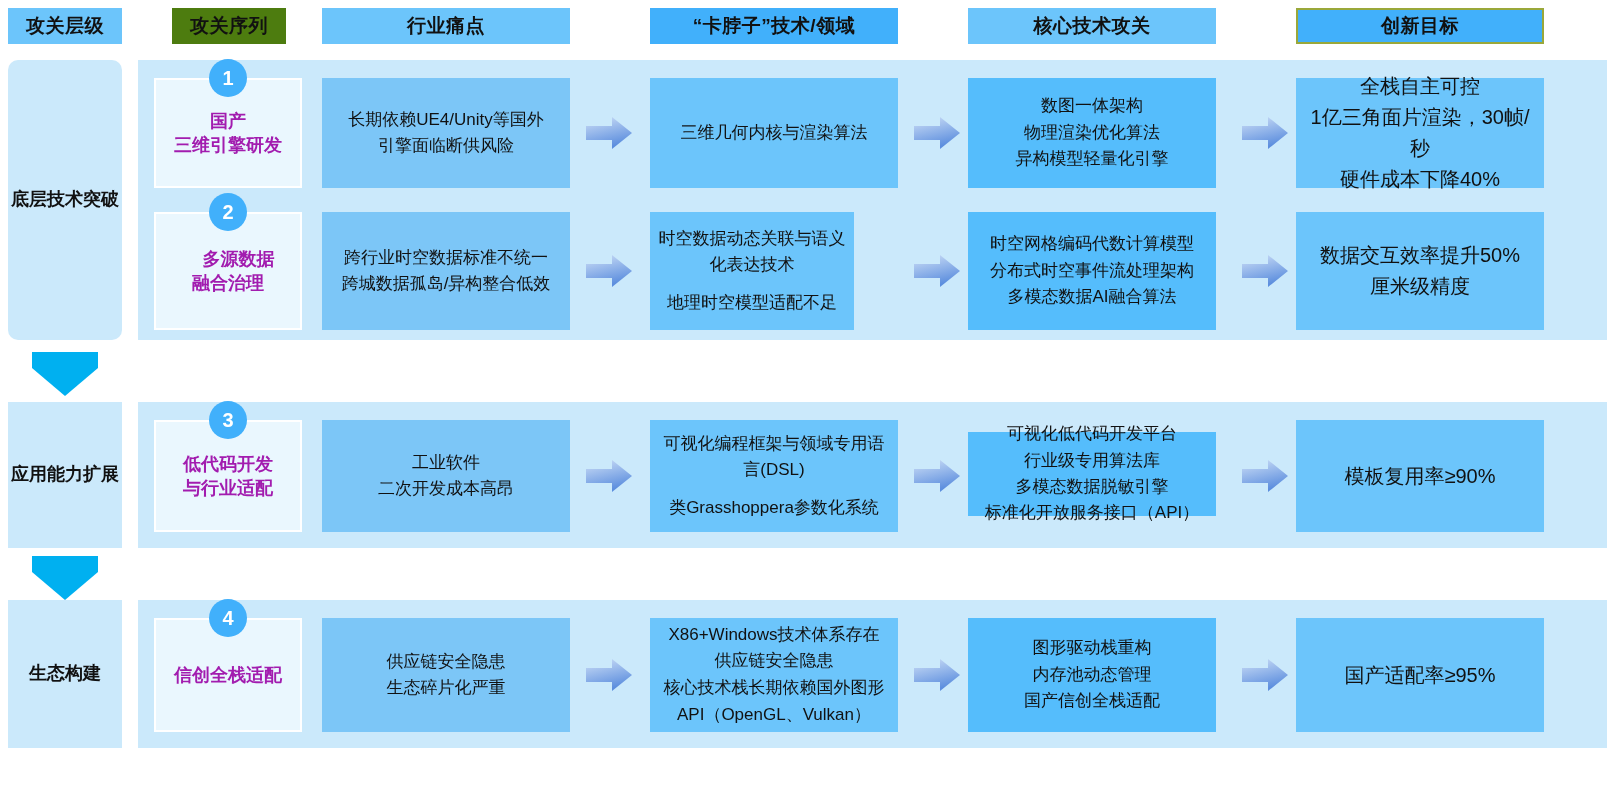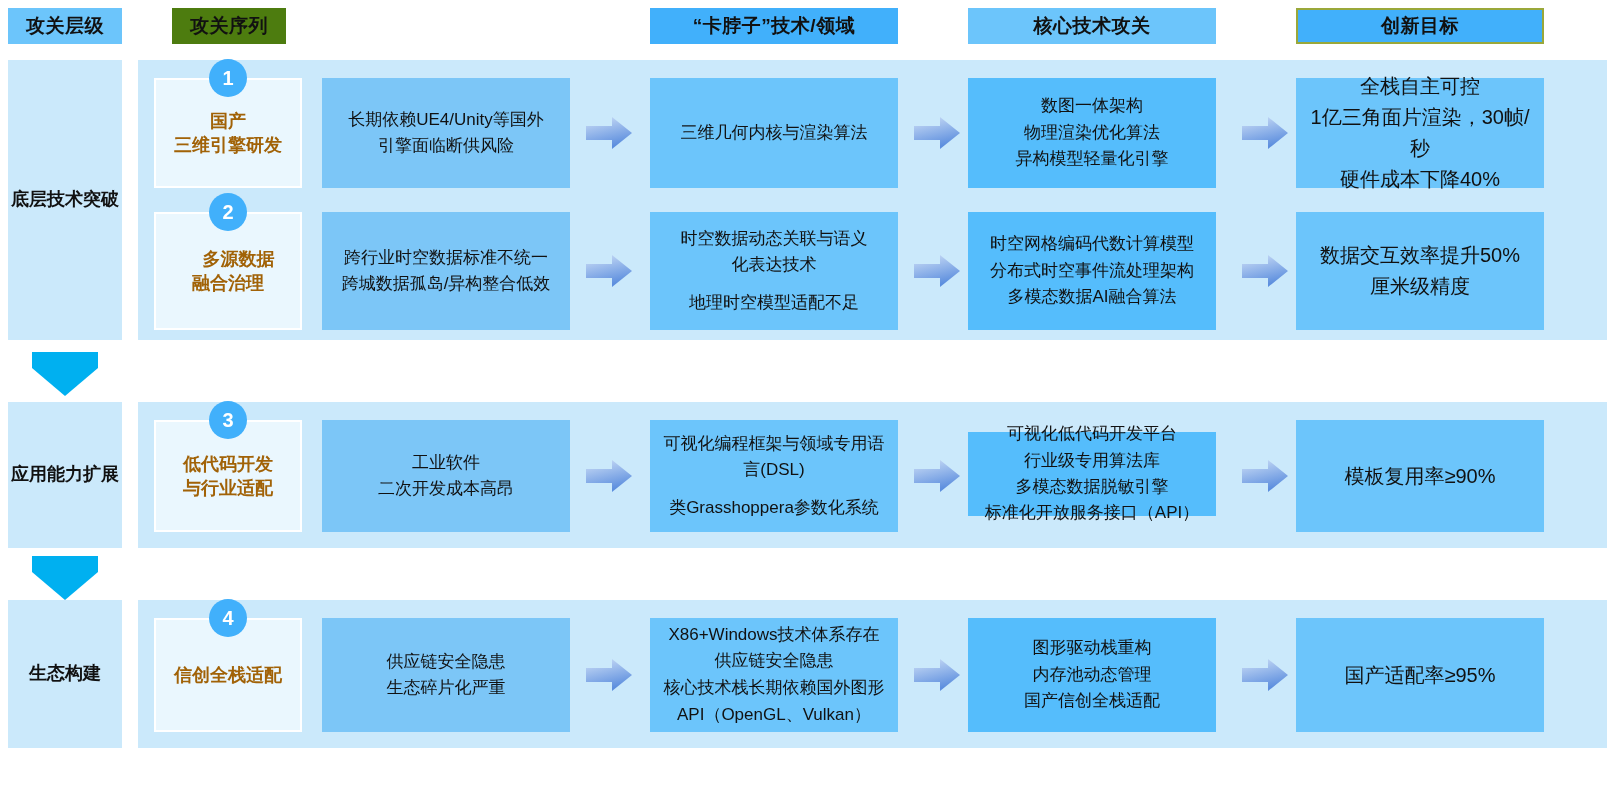--- a/index.html
+++ b/index.html
@@ -40,21 +40,21 @@
   .section{
     position:absolute;left:138px;width:1469px;
     background:#cbe9fb;
   }
 
   
   .seqcard{
     position:absolute;
     background:#eaf7fe;border:2px solid #ffffff;box-sizing:border-box;
     display:flex;align-items:center;justify-content:center;
-    text-align:center;font-weight:bold;font-size:18px;color:#a16207;
+    text-align:center;font-weight:bold;font-size:18px;color:#a21caf;
     line-height:1.35;
   }
   .badge{
     position:absolute;width:38px;height:38px;border-radius:50%;
     background:#41b0fb;color:#ffffff;
     display:flex;align-items:center;justify-content:center;
     font-weight:bold;font-size:20px;
     z-index:5;
   }
   
@@ -77,27 +77,28 @@
   .darrow{position:absolute;width:66px;height:44px;}
 </style>
 </head>
 <body>
 
 <div class="page">
 
   <div class="header-row">
     <div class="hdr c0">攻关层级</div>
     <div class="hdr c1">攻关序列</div>
+    <div class="hdr c2">行业痛点</div>
     <div class="hdr c3">“卡脖子”技术/领域</div>
     <div class="hdr c4">核心技术攻关</div>
     <div class="hdr c5">创新目标</div>
   </div>
 
   <div id="body-layer">
-      <div class="levelbar" style="top: 60px; height: 280px;">
+      <div class="levelbar" style="top: 60px; height: 280px; border-radius: 10px;">
         <span style="display: block;">底层技术</span>
         <span style="display: block;">突破</span>
       </div>
       <div class="section" style="top: 60px; height: 280px;"></div>
       <div class="seqcard" style="left: 154px; top: 78px; width: 148px; height: 110px;">
         <div>
           <span style="display: block;">国产</span>
           <span style="display: block;">三维引擎研发</span>
         </div>
       </div>
@@ -159,21 +160,21 @@
       </div>
       <div class="rarrow" style="left: 586px; top: 254px;"><svg width="46" height="34" viewBox="0 0 46 34" xmlns="http://www.w3.org/2000/svg">
           <defs>
             <linearGradient id="ag586-212" x1="0" y1="0" x2="0.35" y2="1">
               <stop offset="0" stop-color="#cfe0f7"></stop>
               <stop offset="1" stop-color="#5c8ede"></stop>
             </linearGradient>
           </defs>
           <path d="M0 10 L26 10 L26 1 L46 17 L26 33 L26 24 L0 24 Z" fill="url(#ag586-212)"></path>
         </svg></div>
-      <div class="cbox neck" style="left: 650px; top: 212px; width: 248px; height: 118px;">
+      <div class="cbox neck" style="left: 650px; top: 212px; width: 204px; height: 118px;">
         <span class="ln">时空数据动态关联与语义</span>
         <span class="ln">化表达技术</span>
         <div class="gap"></div>
         <span class="ln">地理时空模型适配不足</span>
       </div>
       <div class="rarrow" style="left: 914px; top: 254px;"><svg width="46" height="34" viewBox="0 0 46 34" xmlns="http://www.w3.org/2000/svg">
           <defs>
             <linearGradient id="ag914-212" x1="0" y1="0" x2="0.35" y2="1">
               <stop offset="0" stop-color="#cfe0f7"></stop>
               <stop offset="1" stop-color="#5c8ede"></stop>

